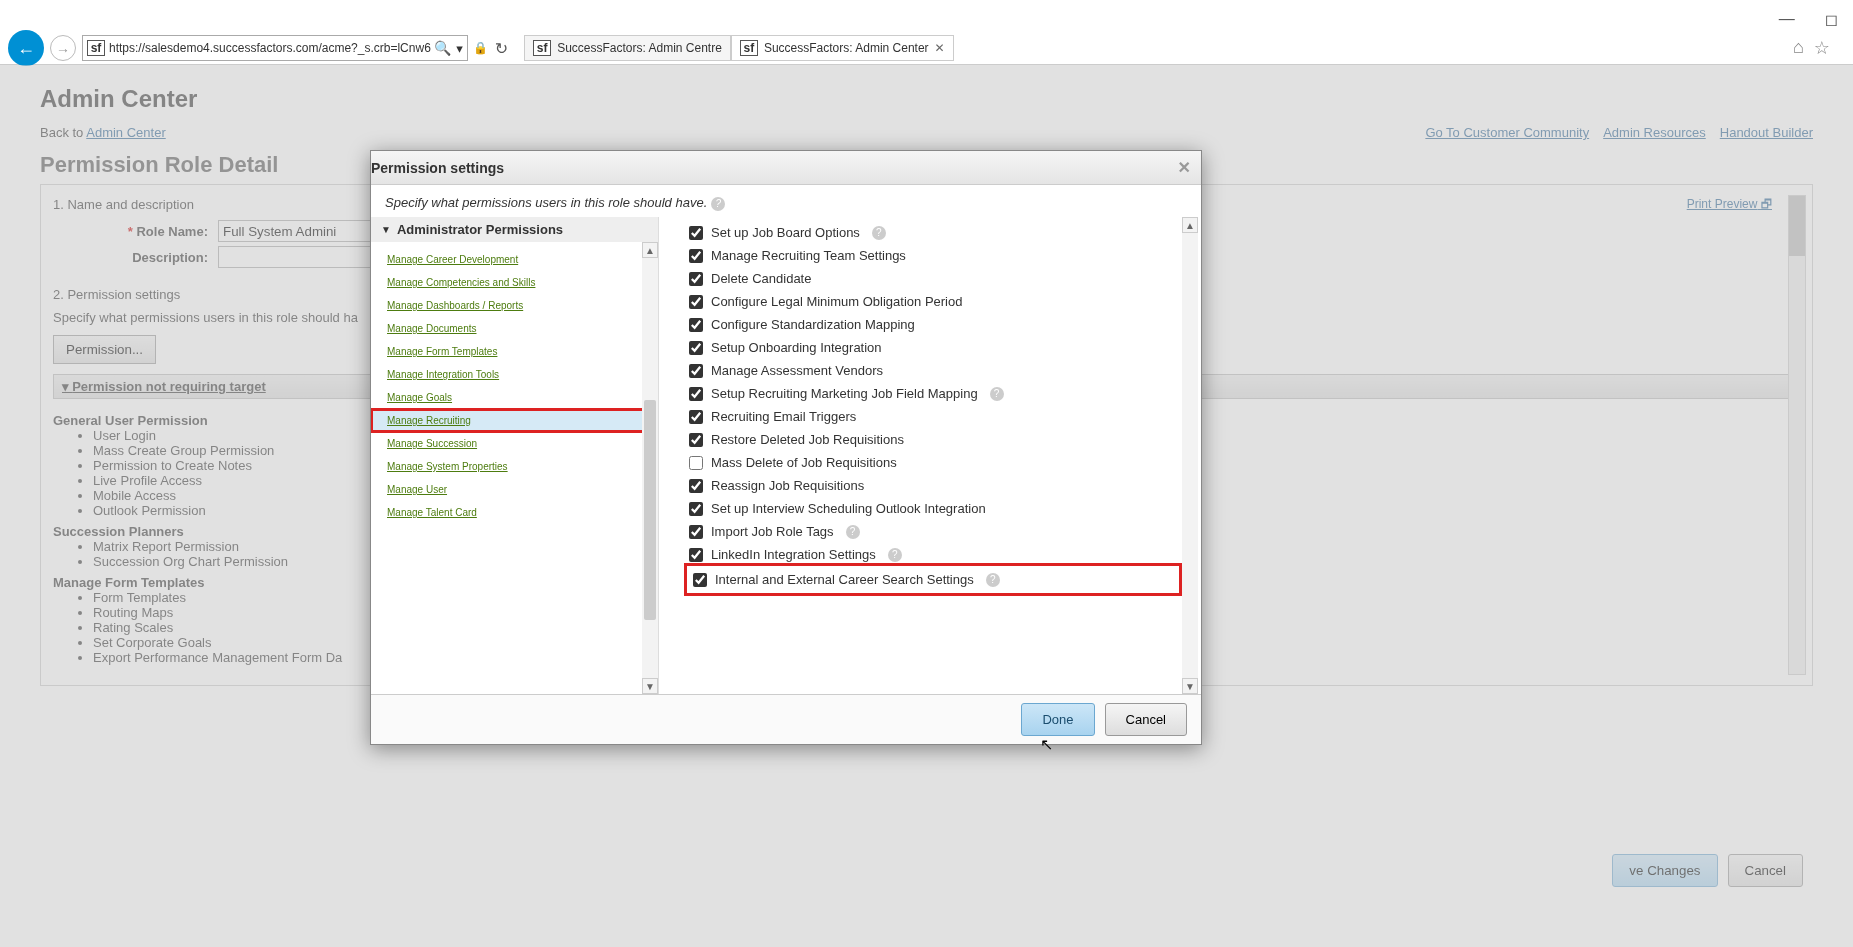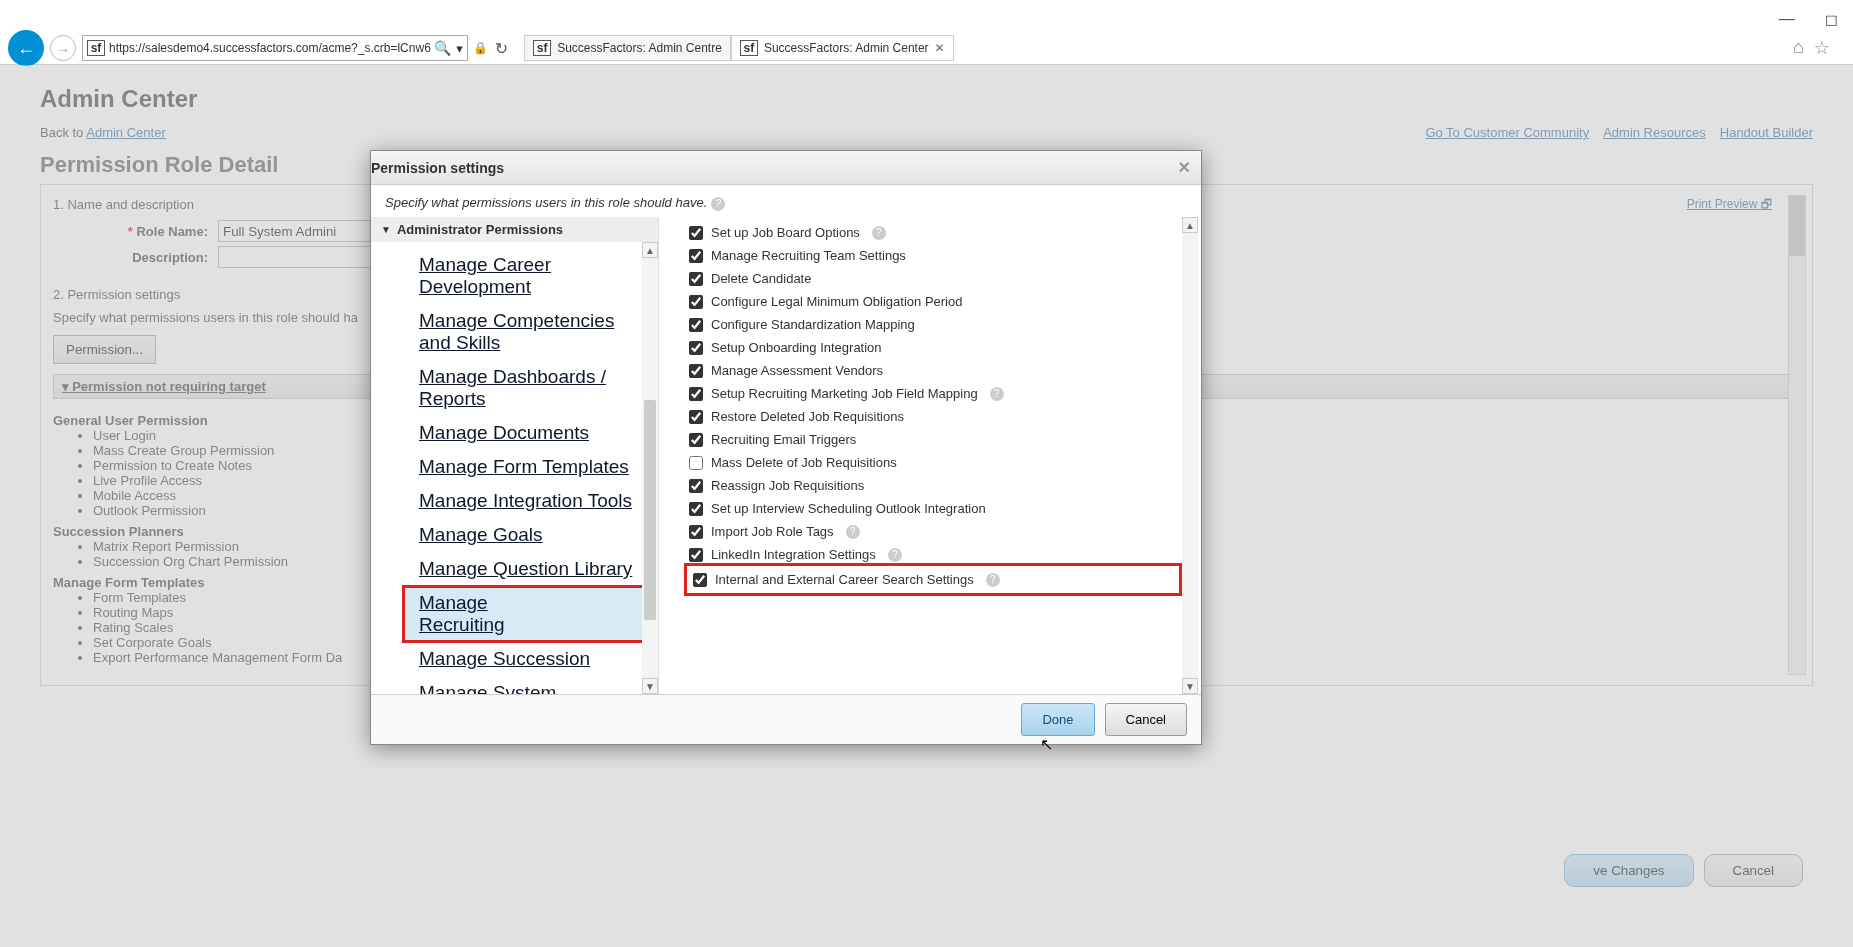--- a/index.html
+++ b/index.html
@@ -38,38 +38,38 @@
 .form-row { display: flex; align-items: center; gap: 10px; margin-bottom: 4px; }
 .form-label { width: 155px; text-align: right; font-weight: bold; }
 .req { color: #c00; }
 .form-input { flex: 0 0 380px; height: 22px; border: 1px solid #aaa; padding: 0 4px; background: #fff; }
 .perm-button { margin: 10px 0; padding: 6px 12px; border: 1px solid #999; background: linear-gradient(#f5f5f5,#ddd); }
 .collapse-bar { background: linear-gradient(#eee,#ddd); border: 1px solid #bbb; padding: 4px 8px; font-weight: bold; text-decoration: underline; }
 .perm-tree { padding: 8px 0; }
 .perm-tree h4 { font-size: 13px; font-weight: bold; margin-top: 6px; }
 .perm-tree ul { list-style: disc; padding-left: 40px; }
 .bottom-buttons { position: absolute; right: 50px; bottom: 60px; display: flex; gap: 10px; }
-.bottom-buttons button { padding: 8px 28px; border: 1px solid #999; background: linear-gradient(#f5f5f5,#ddd); border-radius: 10px; }
+.bottom-buttons button { padding: 8px 16px; border: 1px solid #999; background: linear-gradient(#f5f5f5,#ddd); border-radius: 3px; }
 .bottom-buttons .primary { background: linear-gradient(#cce6f7,#a8d3ef); border-color: #6ba7d0; }
 .role-box-scroll { position:absolute; right:6px; top:10px; bottom:10px; width:18px; background:#eee; border:1px solid #ccc;}
 .role-box-scroll .thumb { position:absolute; top:0; left:0; right:0; height:60px; background:#bbb;}
 
 
 .modal { position: absolute; left: 370px; top: 85px; width: 832px; height: 595px; background: #fff; border: 1px solid #888; box-shadow: 0 4px 20px rgba(0,0,0,0.4); z-index: 5; display: flex; flex-direction: column; }
 .modal-header { height: 34px; background: linear-gradient(#f5f5f5,#e5e5e5); border-bottom: 1px solid #ccc; display: flex; align-items: center; justify-content: flex-start; position: relative; font-weight: bold; font-size: 14px; }
 .modal-close { position: absolute; right: 10px; color: #999; font-size: 16px; cursor: pointer; }
 .modal-body { flex: 1; display: flex; flex-direction: column; overflow: hidden; }
 .modal-instr { padding: 10px 14px 6px 14px; font-size: 13px; font-style: italic; }
 .help-icon { display: inline-block; width: 14px; height: 14px; background: #ccc; border-radius: 50%; color: #fff; font-size: 10px; text-align: center; line-height: 14px; margin-left: 4px; }
 .modal-columns { flex: 1; display: flex; overflow: hidden; }
 .left-col { width: 288px; border-right: 1px solid #ddd; display: flex; flex-direction: column; }
 .cat-header { background: #eee; padding: 5px 10px; font-weight: bold; font-size: 13px; display: flex; align-items: center; gap: 6px; }
 .cat-header .chev { font-size: 10px; }
 .cat-list { flex: 1; overflow: hidden; position: relative; padding: 6px 0; }
-.cat-item { display: block; padding: 6px 16px; color: #0f172a; text-decoration: underline; font-size: 19px; cursor: pointer; margin-left: 32px; }
+.cat-item { display: block; padding: 6px 16px; color: #4d7c0f; text-decoration: underline; font-size: 10px; cursor: pointer; }
 .cat-item.selected { background: #d6eaf6; outline: 3px solid #d22; outline-offset: -2px; padding-right: 80px; }
 .left-scroll { position: absolute; right: 0; top: 0; bottom: 0; width: 16px; background: #f3f3f3; }
 .left-scroll .up, .left-scroll .down { height: 16px; display:flex; align-items:center; justify-content:center; color:#666; font-size:10px; border: 1px solid #ccc; }
 .left-scroll .down { position: absolute; bottom: 0; left:0; right:0; }
 .left-scroll .thumb { position: absolute; left:2px; right:2px; top: 158px; height: 220px; background: #ccc; border-radius: 2px; }
 .right-col { flex: 1; position: relative; overflow: hidden; }
 .perm-list { padding: 4px 24px 4px 30px; }
 .perm-item { display: flex; align-items: center; gap: 8px; padding: 4px 0; font-size: 13px; }
 .perm-item input[type=checkbox] { width: 14px; height: 14px; accent-color: #333; }
 .perm-item.cutoff { opacity: 0.5; }
@@ -201,21 +201,20 @@
             <span>Administrator Permissions</span>
           </div>
           <div class="cat-list" id="cat-list">
             <a class="cat-item">Manage Career Development</a>
               <a class="cat-item">Manage Competencies and Skills</a>
               <a class="cat-item">Manage Dashboards / Reports</a>
               <a class="cat-item">Manage Documents</a>
               <a class="cat-item">Manage Form Templates</a>
               <a class="cat-item">Manage Integration Tools</a>
               <a class="cat-item">Manage Goals</a>
-              <a class="cat-item">Manage Question Library</a>
               <a class="cat-item selected">Manage Recruiting</a>
               <a class="cat-item">Manage Succession</a>
               <a class="cat-item">Manage System Properties</a>
               <a class="cat-item">Manage User</a>
               <a class="cat-item">Manage Talent Card</a>
               <div class="left-scroll">
               <div class="up">▲</div>
               <div class="thumb"></div>
               <div class="down">▼</div>
             </div>
@@ -252,25 +251,25 @@
                 <input type="checkbox" checked="" style="">
                 <span>Manage Assessment Vendors</span>
               </div>
               <div class="perm-item">
                 <input type="checkbox" checked="" style="">
                 <span>Setup Recruiting Marketing Job Field Mapping</span>
                 <span class="help-icon">?</span>
               </div>
               <div class="perm-item">
                 <input type="checkbox" checked="" style="">
+                <span>Recruiting Email Triggers</span>
+              </div>
+              <div class="perm-item">
+                <input type="checkbox" checked="" style="">
                 <span>Restore Deleted Job Requisitions</span>
-              </div>
-              <div class="perm-item">
-                <input type="checkbox" checked="" style="">
-                <span>Recruiting Email Triggers</span>
               </div>
               <div class="perm-item">
                 <input type="checkbox" style="">
                 <span>Mass Delete of Job Requisitions</span>
               </div>
               <div class="perm-item">
                 <input type="checkbox" checked="" style="">
                 <span>Reassign Job Requisitions</span>
               </div>
               <div class="perm-item">

